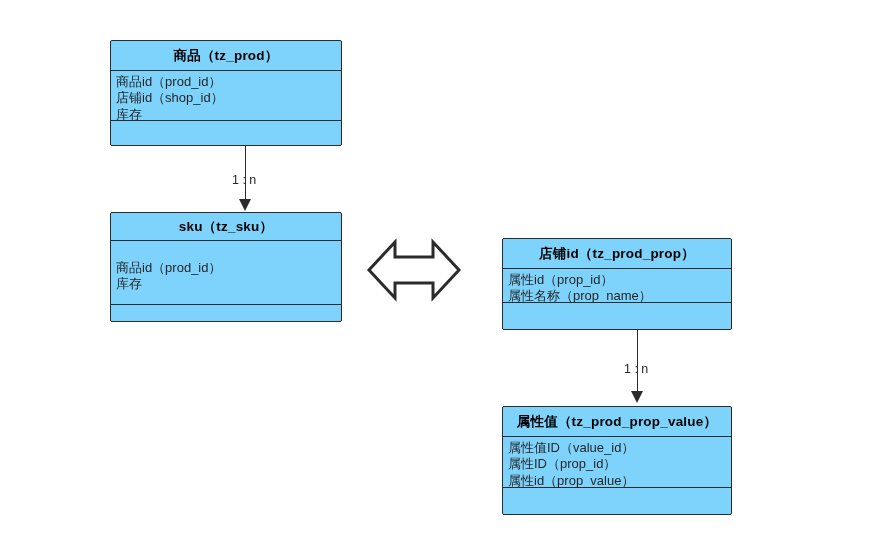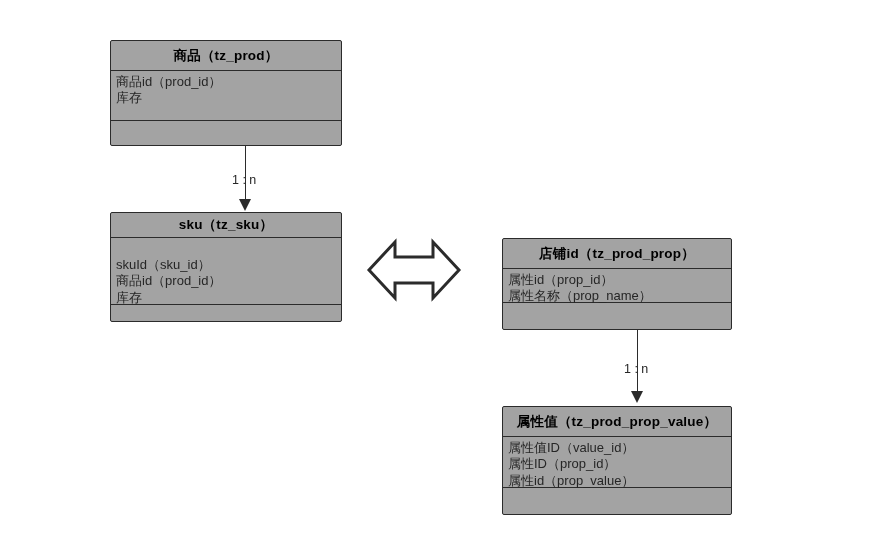--- a/index.html
+++ b/index.html
@@ -20,21 +20,21 @@
     left: 0;
     top: 0;
     width: 884px;
     height: 539px;
   }
   .entity {
     position: absolute;
     box-sizing: border-box;
     border: 1.6px solid #2b2b2b;
     border-radius: 2px;
-    background: #a3a3a3;
+    background: #7dd3fc;
     display: flex;
     flex-direction: column;
   }
   .entity-title {
     box-sizing: border-box;
     border-bottom: 1.6px solid #2b2b2b;
     text-align: center;
     font-weight: bold;
     font-size: 13.5px;
     color: #000000;
@@ -93,35 +93,35 @@
 </style>
 </head>
 <body>
 
 <div id="canvas">
 
   <div class="entity" style="left:110px; top:40px; width:232px; height:106px;">
     <div class="entity-title" style="height:30px;">商品（tz_prod）</div>
     <div class="entity-attrs" style="height:50px;">
       <div class="attr-row">商品id（prod_id）</div>
+      <div class="attr-row">店铺id（shop_id）</div>
       <div class="attr-row">库存</div>
     </div>
     <div class="entity-footer"></div>
   </div>
 
   <div class="connector" style="left:0; top:0; width:884px; height:539px; pointer-events:none;">
     <div class="conn-line" style="left:225px; top:146px; height:54px;"></div>
     <div class="conn-head" style="left:218.5px; top:199px;"></div>
     <div class="conn-label" style="left:212px; top:174px;">1 : n</div>
   </div>
 
   <div class="entity" style="left:110px; top:212px; width:232px; height:110px;gap:16px;">
     <div class="entity-title" style="height:30px;">sku（tz_sku）</div>
     <div class="entity-attrs" style="height:51px;">
-      <div class="attr-row">skuId（sku_id）</div>
       <div class="attr-row">商品id（prod_id）</div>
       <div class="attr-row">库存</div>
     </div>
     <div class="entity-footer"></div>
   </div>
 
   <div class="bidir-arrow" style="left:366px; top:234px; width:96px; height:72px;">
     <svg width="96" height="72" viewBox="0 0 96 72" xmlns="http://www.w3.org/2000/svg">
       <polygon points="3,36 29,8 29,23 67,23 67,8 93,36 67,64 67,49 29,49 29,64" fill="#ffffff" stroke="#2b2b2b" stroke-width="3" stroke-linejoin="miter"></polygon>
     </svg>

